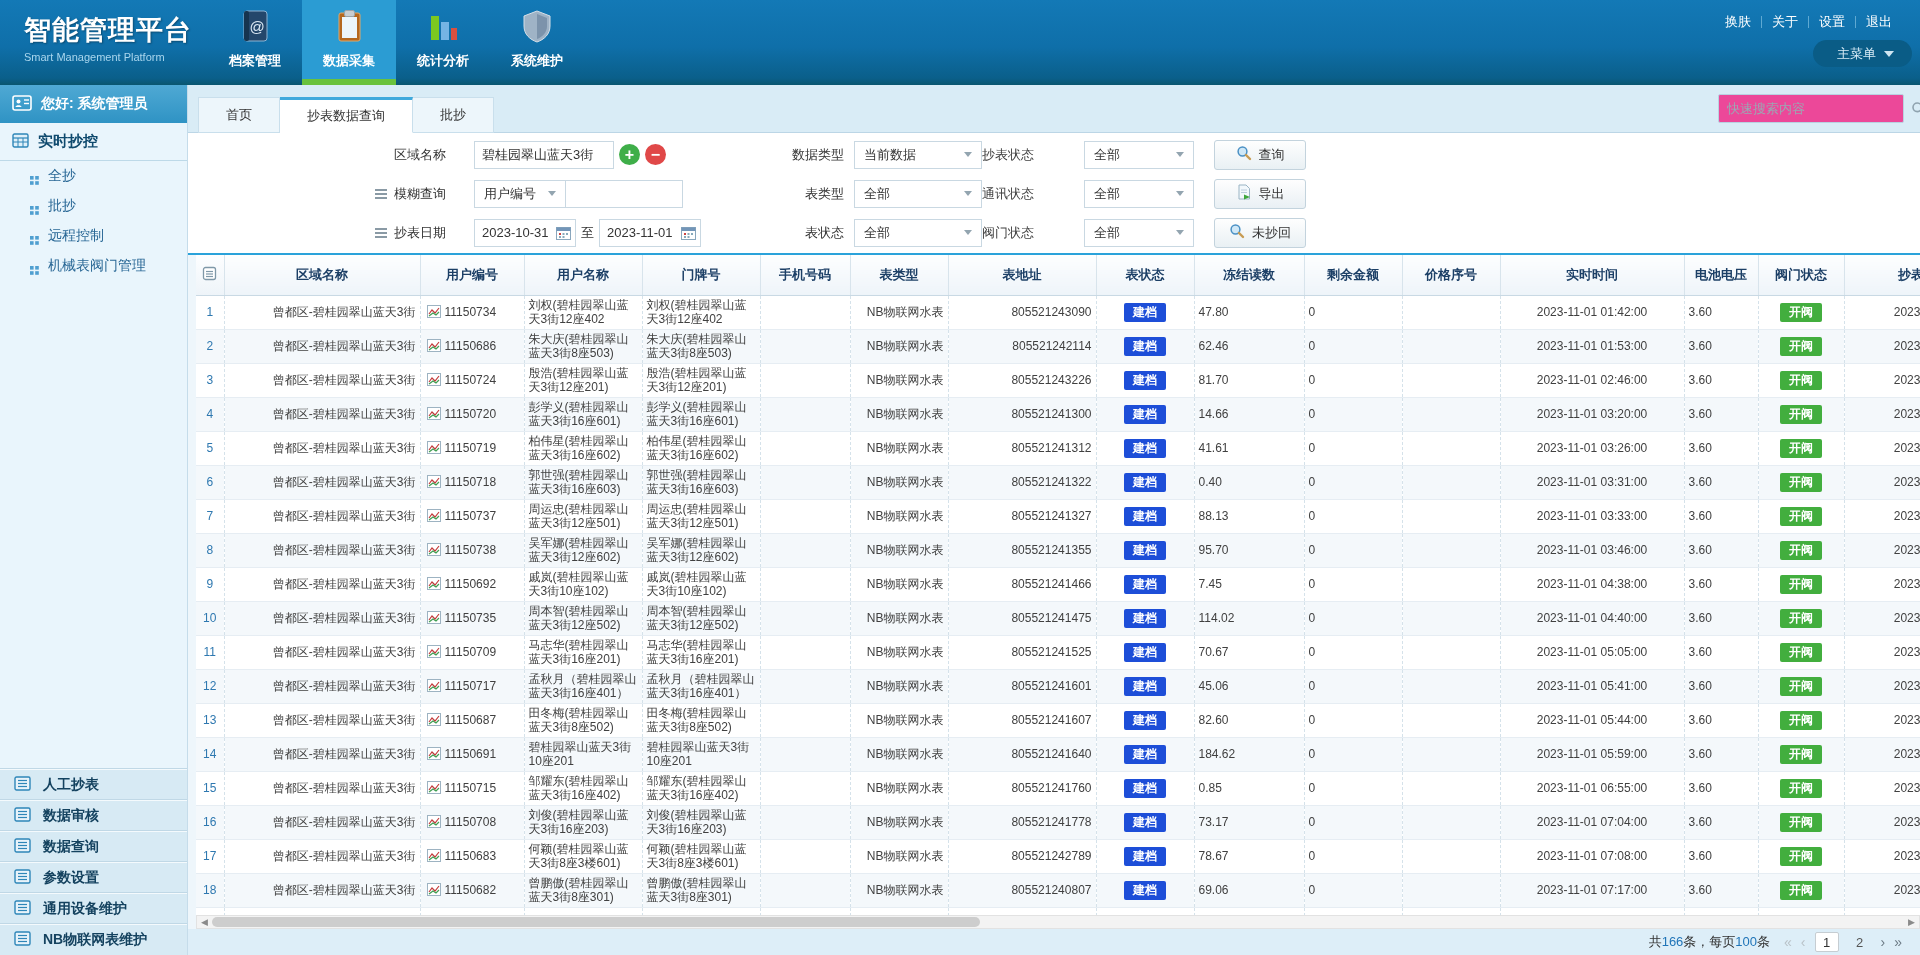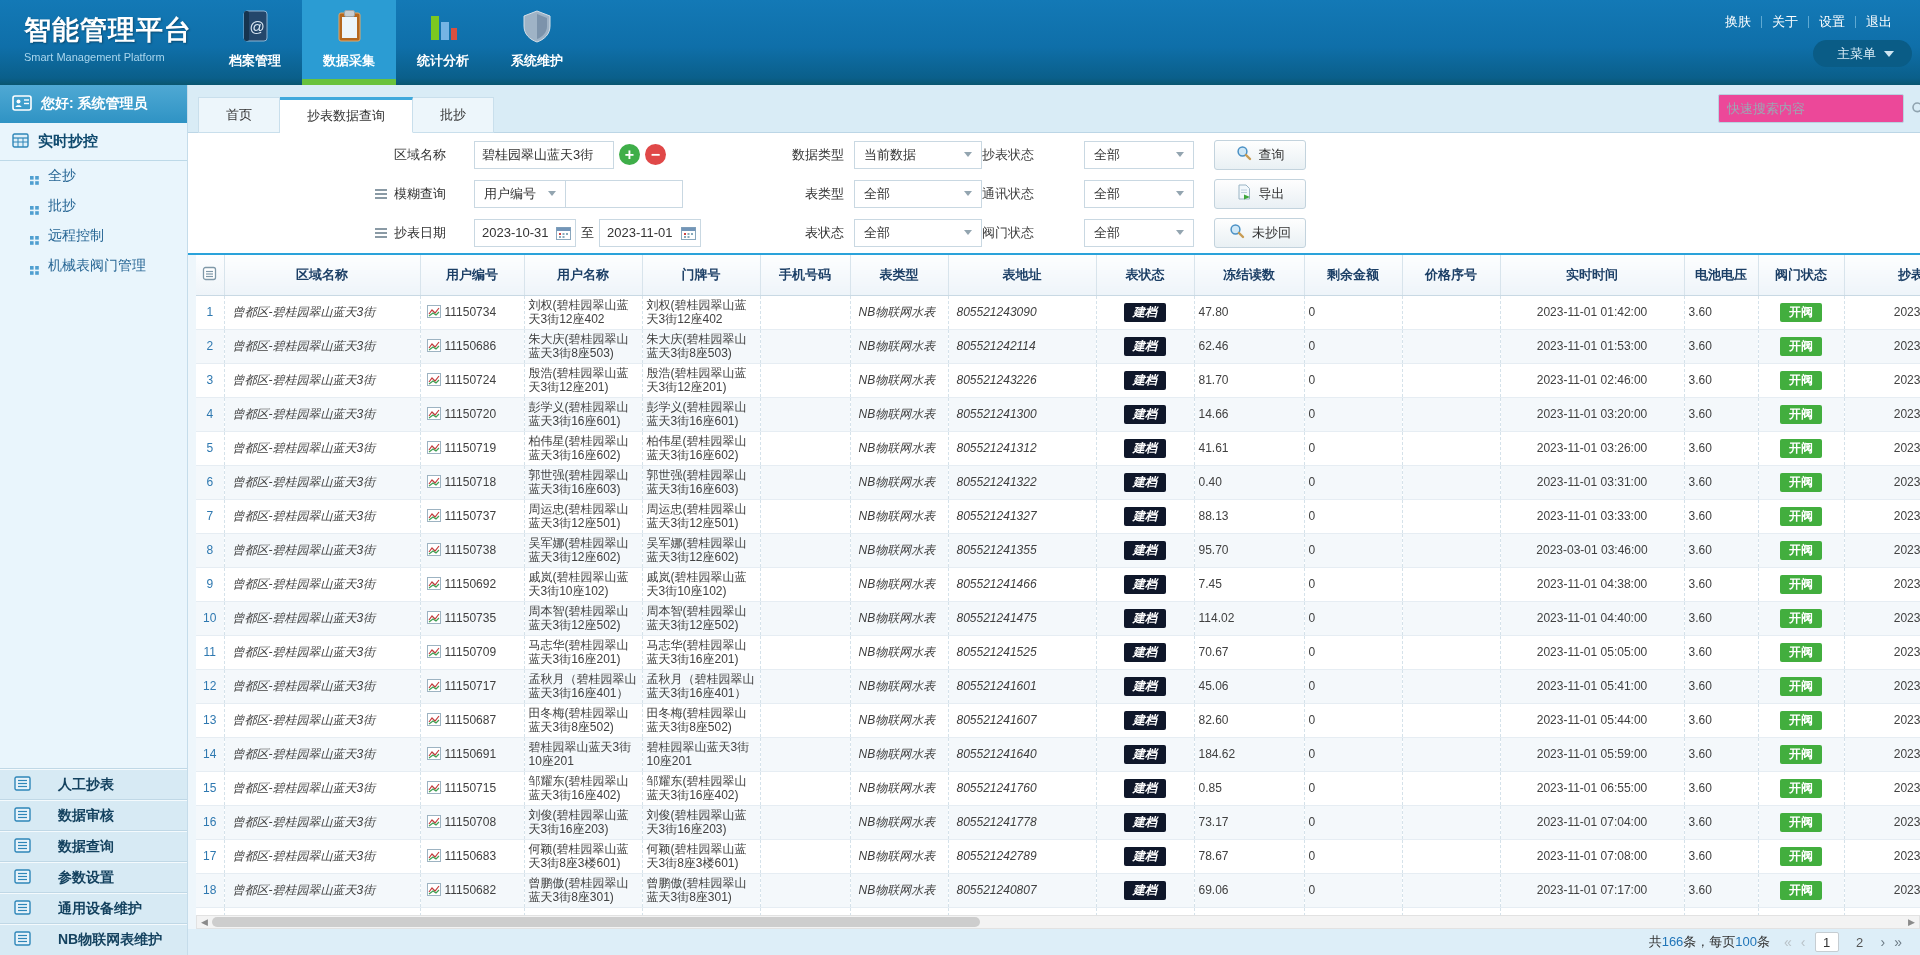--- a/index.html
+++ b/index.html
@@ -24,21 +24,21 @@
   .hdr-links i.sep { width:1px; height:12px; background:#5fa9d2; }
   .mainmenu { position:absolute; right:8px; top:40px; background:#0a5c86; border-radius:14px; height:27px; padding:0 18px 0 24px; display:flex; align-items:center; gap:8px; color:#d8ecf7; font-size:13px; cursor:pointer; }
   .caret { width:0; height:0; border-left:5px solid transparent; border-right:5px solid transparent; border-top:6px solid #cfe6f3; }
   
   .layout { display:flex; height:870px; }
   .side { width:188px; background:#e9f5fc; border-right:1px solid #c5dcea; display:flex; flex-direction:column; }
   .side-greet { height:38px; background:linear-gradient(180deg,#4fa9d4,#2f93c4); display:flex; align-items:center; gap:9px; padding-left:12px; color:#fff; font-size:14px; font-weight:bold; flex:0 0 auto; }
   .side-sec { height:38px; display:flex; align-items:center; gap:9px; padding-left:12px; color:#0f4a6e; font-size:15px; font-weight:bold; border-bottom:1px solid #bdd9e8; cursor:pointer; }
   .side-item { height:30px; display:flex; align-items:center; gap:9px; padding-left:30px; color:#2a6896; font-size:14px; cursor:pointer; }
   .side-sp { flex:1; }
-  .side-bot { height:31px; display:flex; align-items:center; gap:27px; padding-left:30px; background:#d7eaf4; border-top:1px solid #f4fafd; box-shadow:0 -1px 0 #c0d8e6; color:#14425f; font-size:14px; font-weight:bold; cursor:pointer; }
+  .side-bot { height:31px; display:flex; align-items:center; gap:12px; padding-left:30px; background:#d7eaf4; border-top:1px solid #f4fafd; box-shadow:0 -1px 0 #c0d8e6; color:#14425f; font-size:14px; font-weight:bold; cursor:pointer; }
   .sq4 { width:9px; height:9px; flex:0 0 auto; }
   
   .main { flex:1; min-width:0; display:flex; flex-direction:column; }
   .tabrow { height:48px; background:#d9ecf6; border-bottom:1px solid #bcd6e6; display:flex; align-items:flex-end; padding-left:10px; position:relative; }
   .tab { height:36px; margin-bottom:-1px; display:flex; align-items:center; padding:0 27px; background:#edf6fb; border:1px solid #c9dfec; border-left:none; font-size:13px; color:#333; cursor:pointer; }
   .tab:first-child { border-left:1px solid #c9dfec; }
   .tab.active { background:#fff; border-top:3px solid #3fa9dc; border-bottom:1px solid #fff; }
   .qsearch { position:absolute; right:16px; top:9px; width:186px; height:29px; background:#ec4899; border:1px solid #b9d2e1; border-radius:2px; display:flex; align-items:center; }
   .qsearch input { flex:1; border:none; outline:none; padding:0 8px; font-size:13px; color:#333; font-family:inherit; background:transparent; }
   .qsearch input::placeholder { color:#9aa9b4; }
@@ -66,29 +66,29 @@
   
   .tablewrap { border-top:2px solid #2aa2da; height:662px; padding-left:8px; background:#eef6fb; overflow:hidden; }
   table.grid { border-collapse:collapse; table-layout:fixed; width:1808px; background:#fff; }
   .grid th { height:40px; background:linear-gradient(180deg,#fdfeff,#eef4f9); border-right:1px solid #d8e4ec; border-bottom:1px solid #c9d9e4; font-size:13px; color:#1c3f66; font-weight:bold; text-align:center; padding:0 2px; overflow:hidden; white-space:nowrap; }
   .grid td { height:34px; border-right:1px dashed #d5e2ea; border-bottom:1px solid #e6edf3; font-size:12px; color:#404040; padding:1px 4px; overflow:hidden; line-height:14px; vertical-align:middle; }
   .grid tr:nth-child(even) td { background:#f4f8fb; }
   .col1{width:28px} .col2{width:196px} .col3{width:104px} .col4{width:118px} .col5{width:118px}
   .col6{width:90px} .col7{width:98px} .col8{width:148px} .col9{width:98px} .col10{width:110px}
   .col11{width:98px} .col12{width:98px} .col13{width:184px} .col14{width:74px} .col15{width:86px} .col16{width:160px}
   td.c-num { text-align:center; color:#2e78b0; }
-  td.c-left { text-align:left; padding-left:8px; white-space:nowrap;font-style:italic; }
+  td.c-left { text-align:right; padding-left:8px; white-space:nowrap; }
   td.c-wrap { text-align:left; white-space:normal; }
   td.c-ctr { text-align:center; white-space:nowrap; }
   td.c-rt { text-align:left; padding-right:16px; white-space:nowrap; }
   td.c-userno { white-space:nowrap; padding-left:6px; }
   td.c-userno svg { vertical-align:-2px; margin-right:4px; }
   .badge { display:inline-block; padding:2px 9px; border-radius:2px; color:#fff; font-size:12px; font-weight:bold; line-height:15px; }
   .badge:empty { display:none; }
-  .badge.org { background:#0f172a;font-style:italic; }
+  .badge.org { background:#1d4ed8; }
   .badge.grn { background:#42ae3e; }
   
   .hscroll { height:14px; background:#eef6fb; padding-left:8px; }
   .track { width:1724px; height:14px; background:#f3f3f3; border:1px solid #e2e2e2; display:flex; align-items:center; }
   .sarr { width:15px; height:12px; display:flex; align-items:center; justify-content:center; color:#8a8a8a; font-size:9px; cursor:pointer; }
   .thumb { width:768px; height:10px; background:#cdcdcd; border-radius:5px; cursor:grab; }
   .tr-sp { flex:1; }
   .footer { height:26px; background:#ddeef8; display:flex; align-items:center; justify-content:flex-end; padding-right:18px; gap:14px; font-size:13px; color:#333; }
   .cnt b { color:#1f74b8; font-weight:normal; }
   .pager { display:flex; align-items:center; gap:9px; font-size:14px; }
@@ -694,21 +694,21 @@
               </td>
               <td class="col4 c-wrap">吴军娜(碧桂园翠山蓝天3街12座602)</td>
               <td class="col5 c-wrap">吴军娜(碧桂园翠山蓝天3街12座602)</td>
               <td class="col6 c-ctr"></td>
               <td class="col7 c-left">NB物联网水表</td>
               <td class="col8 c-left">805521241355</td>
               <td class="col9 c-ctr"><span class="badge org">建档</span></td>
               <td class="col10 c-rt">95.70</td>
               <td class="col11 c-rt">0</td>
               <td class="col12 c-ctr"></td>
-              <td class="col13 c-ctr">2023-03-01 03:46:00</td>
+              <td class="col13 c-ctr">2023-11-01 03:46:00</td>
               <td class="col14 c-rt">3.60</td>
               <td class="col15 c-ctr"><span class="badge grn">开阀</span></td>
               <td class="col16 c-ctr">2023-11-01</td>
             </tr>
 
             <tr>
               <td class="col1 c-num">9</td>
               <td class="col2 c-left">曾都区-碧桂园翠山蓝天3街</td>
               <td class="col3 c-userno">
                 <svg width="14" height="13" viewBox="0 0 14 13">

